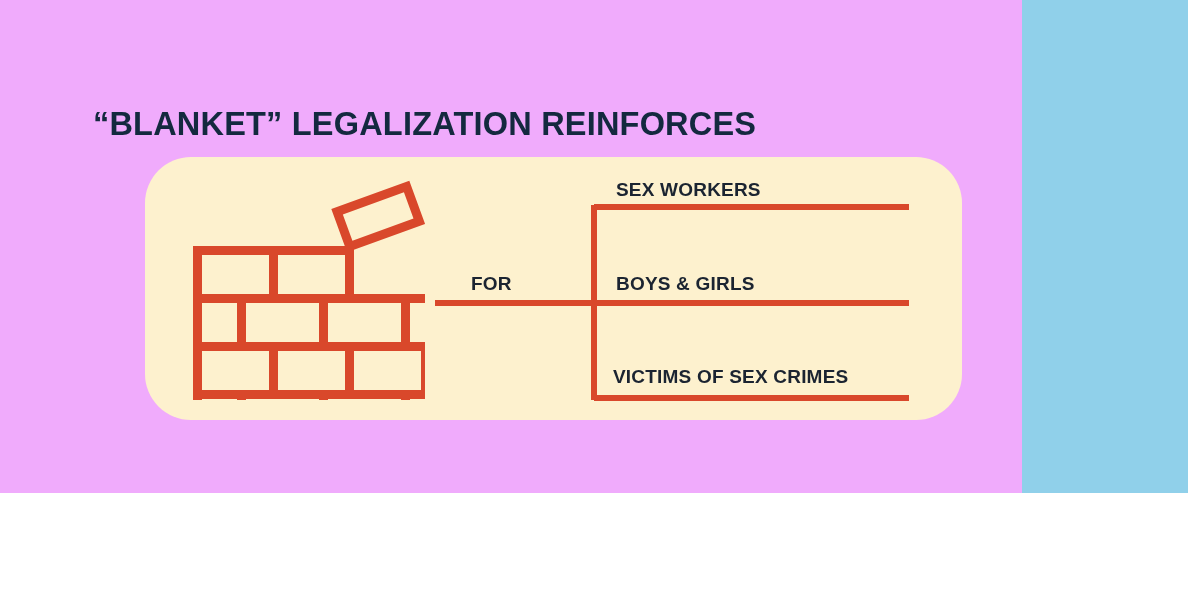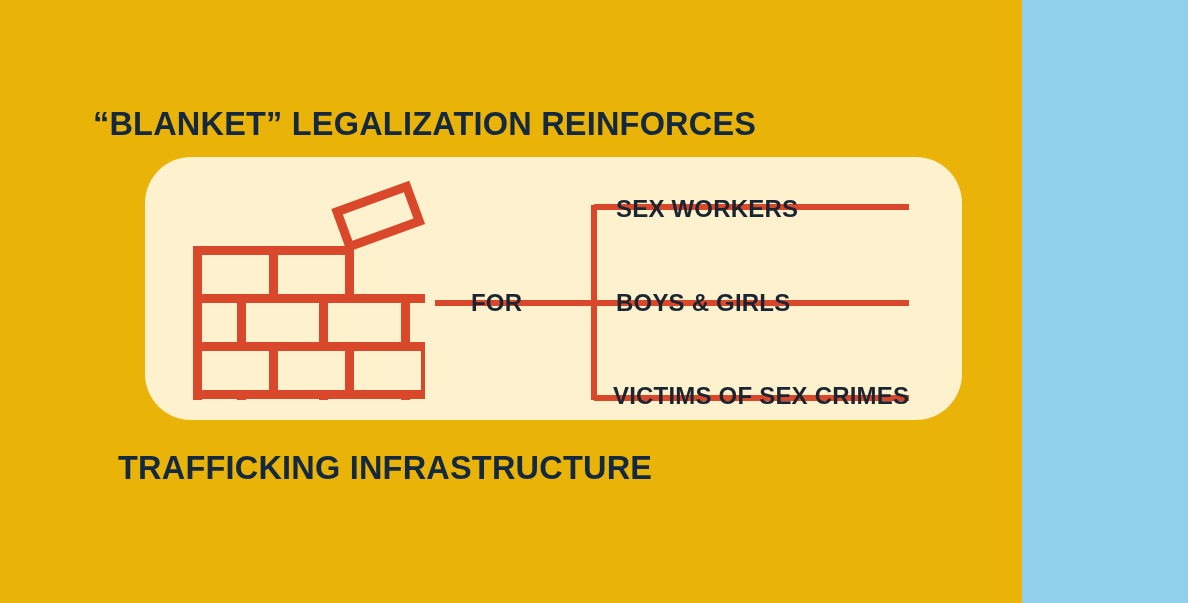--- a/index.html
+++ b/index.html
@@ -6,22 +6,22 @@
     margin: 0;
     padding: 0;
     background: #ffffff;
   }
   body {
     font-family: "Liberation Sans", sans-serif;
   }
   #slide {
     position: relative;
     width: 1188px;
-    height: 603px;
-    background: #eab308;
+    height: 493px;
+    background: #f0abfc;
     overflow: hidden;
   }
   
   .blue-band {
     position: absolute;
     top: 0;
     right: 0;
     width: 166px;
     height: 603px;
     background: #90D0EA;
@@ -73,26 +73,25 @@
     position: absolute;
     left: 425px;
     top: 178px;
     width: 500px;
     height: 235px;
   }
   .diagram svg { display: block; }
 
   .branch-label {
     position: absolute;
-    font-size: 24px;
+    font-size: 19px;
     font-weight: bold;
     color: #1B2431;
     white-space: nowrap;
     letter-spacing: 0.2px;
-    margin-top: 16px;
   }
   .lbl-sex-workers { left: 616px; top: 179px; }
   .lbl-boys-girls  { left: 616px; top: 273px; }
   .lbl-victims     { left: 613px; top: 366px; }
   .lbl-for         { left: 471px; top: 273px; }
 </style>
 </head>
 <body>
 
 <div id="slide">
@@ -147,15 +146,14 @@
   </div>
 
   <div class="branch-label lbl-sex-workers">SEX WORKERS</div>
 
   <div class="branch-label lbl-for">FOR</div>
 
   <div class="branch-label lbl-boys-girls">BOYS &amp; GIRLS</div>
 
   <div class="branch-label lbl-victims">VICTIMS OF SEX CRIMES</div>
 
-  <div class="headline-bottom">TRAFFICKING INFRASTRUCTURE</div>
 
 </div>
 
 </body></html>

